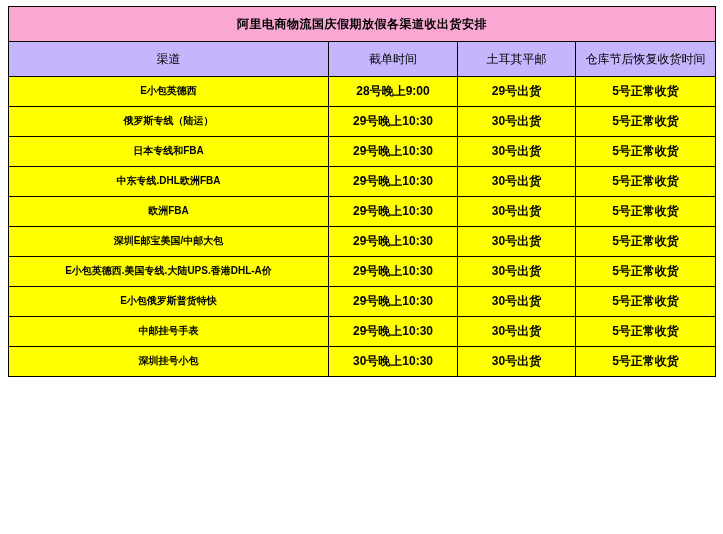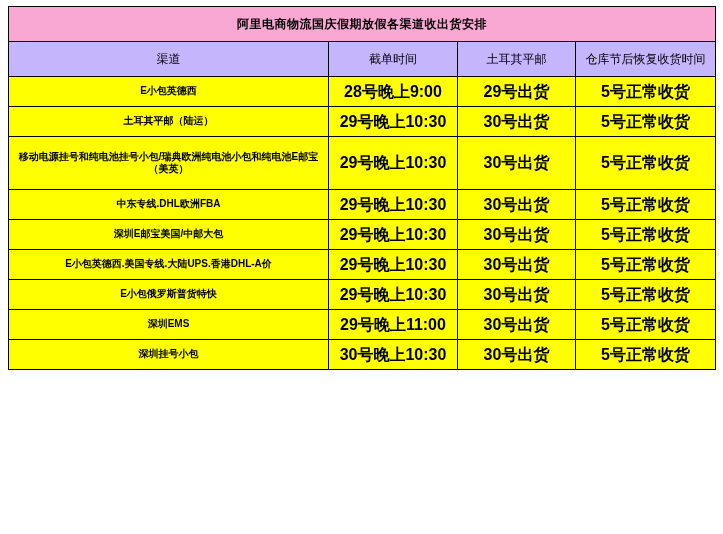--- a/index.html
+++ b/index.html
@@ -43,21 +43,21 @@
   td.header-cell {
     height: 30px;
     font-size: 13px;
     font-weight: normal;
     background: #c4b5fd;
   }
   tr.data-row td {
     background: #ffff00;
     font-weight: bold;
     height: 25px;
-    font-size: 16px;
+    font-size: 12px;
   }
   tr.data-row td.channel {
     font-size: 10px;
   }
   tr.tall td {
     height: 48px;
   }
   .col-a { width: 320px; }
   .col-b { width: 129px; }
   .col-c { width: 118px; }
@@ -84,33 +84,39 @@
         <td class="header-cell">土耳其平邮</td>
         <td class="header-cell">仓库节后恢复收货时间</td>
       </tr>
       <tr class="data-row">
         <td class="channel">E小包英德西</td>
         <td>28号晚上9:00</td>
         <td>29号出货</td>
         <td>5号正常收货</td>
       </tr>
       <tr class="data-row">
-        <td class="channel">土耳其平邮（陆运）</td>
+        <td class="channel">俄罗斯专线（陆运）</td>
         <td>29号晚上10:30</td>
         <td>30号出货</td>
         <td>5号正常收货</td>
       </tr>
-      <tr class="data-row tall">
-        <td class="channel">移动电源挂号和纯电池挂号小包/瑞典欧洲纯电池小包和纯电池E邮宝（美英）</td>
+      <tr class="data-row">
+        <td class="channel">日本专线和FBA</td>
         <td>29号晚上10:30</td>
         <td>30号出货</td>
         <td>5号正常收货</td>
       </tr>
       <tr class="data-row">
         <td class="channel">中东专线.DHL欧洲FBA</td>
+        <td>29号晚上10:30</td>
+        <td>30号出货</td>
+        <td>5号正常收货</td>
+      </tr>
+      <tr class="data-row">
+        <td class="channel">欧洲FBA</td>
         <td>29号晚上10:30</td>
         <td>30号出货</td>
         <td>5号正常收货</td>
       </tr>
       <tr class="data-row">
         <td class="channel">深圳E邮宝美国/中邮大包</td>
         <td>29号晚上10:30</td>
         <td>30号出货</td>
         <td>5号正常收货</td>
       </tr>
@@ -120,22 +126,22 @@
         <td>30号出货</td>
         <td>5号正常收货</td>
       </tr>
       <tr class="data-row">
         <td class="channel">E小包俄罗斯普货特快</td>
         <td>29号晚上10:30</td>
         <td>30号出货</td>
         <td>5号正常收货</td>
       </tr>
       <tr class="data-row">
-        <td class="channel">深圳EMS</td>
-        <td>29号晚上11:00</td>
+        <td class="channel">中邮挂号手表</td>
+        <td>29号晚上10:30</td>
         <td>30号出货</td>
         <td>5号正常收货</td>
       </tr>
       <tr class="data-row">
         <td class="channel">深圳挂号小包</td>
         <td>30号晚上10:30</td>
         <td>30号出货</td>
         <td>5号正常收货</td>
       </tr>
 

